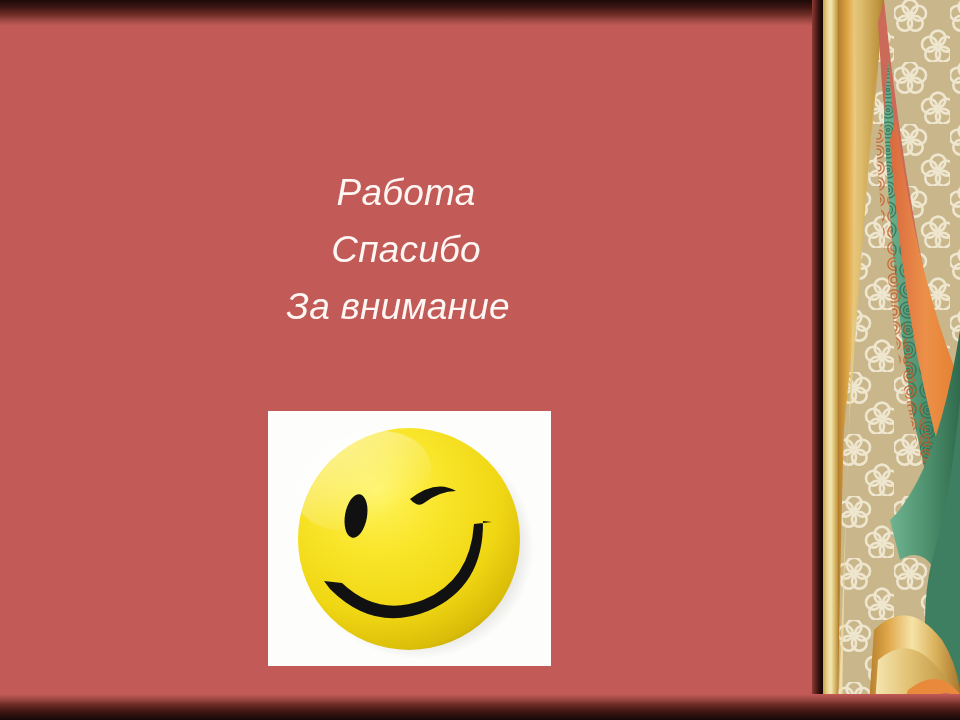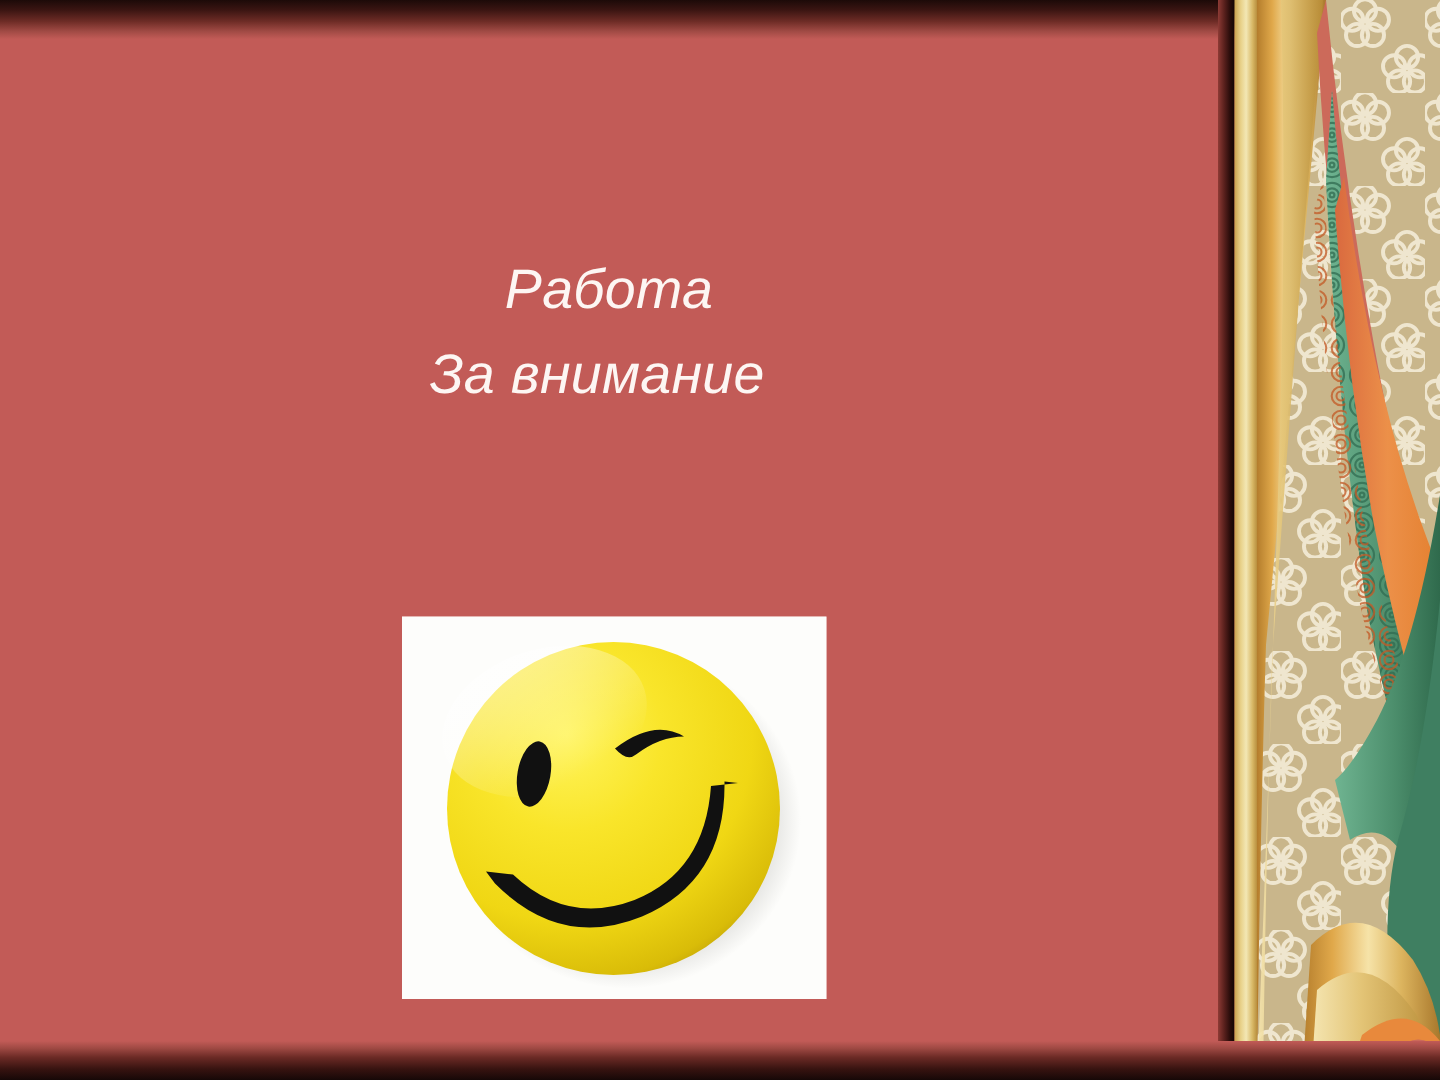--- a/index.html
+++ b/index.html
@@ -142,20 +142,21 @@
 <body>
 
 <div class="slide">
 
   <div class="edge-band top"></div>
 
   <div class="content">
 
     <div class="text-block">
       <div class="text-line">Работа</div>
+      <div class="text-line">Спасибо</div>
       <div class="text-line shift-left">За внимание</div>
     </div>
 
     <div class="picture-frame">
       <svg width="283" height="255" viewBox="0 0 283 255" aria-hidden="true">
         <defs>
           <radialGradient id="faceGrad" cx="36%" cy="28%" r="82%">
             <stop offset="0%" stop-color="#fff45c"></stop>
             <stop offset="35%" stop-color="#f9e52a"></stop>
             <stop offset="68%" stop-color="#f0d714"></stop>

